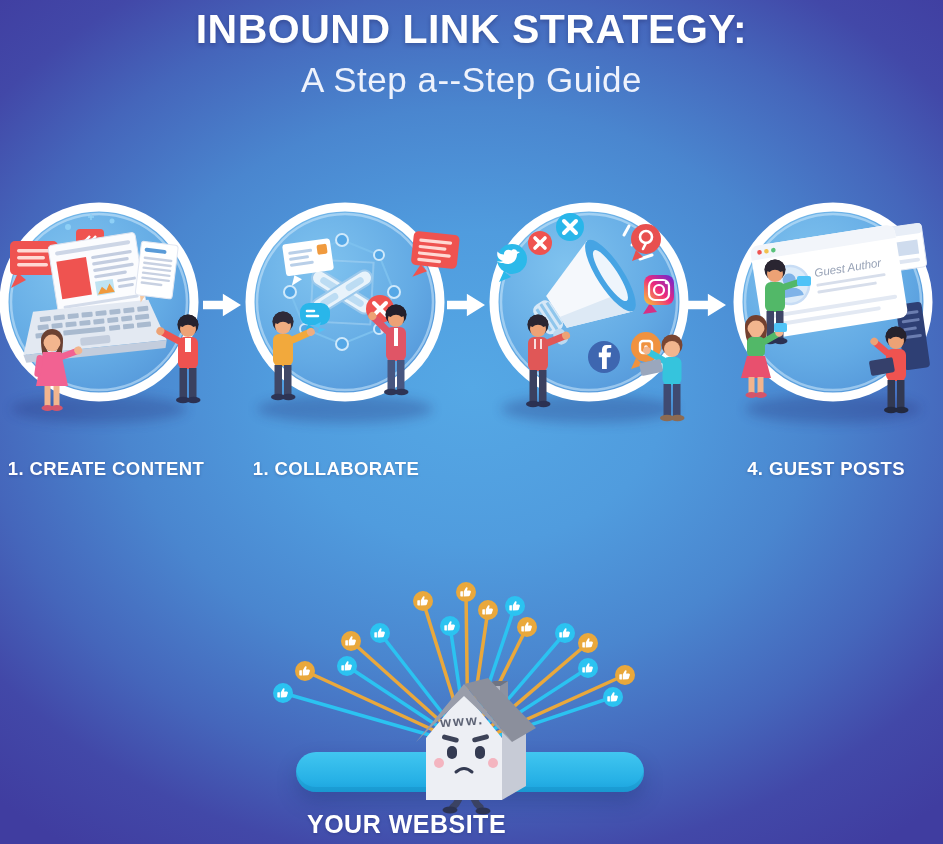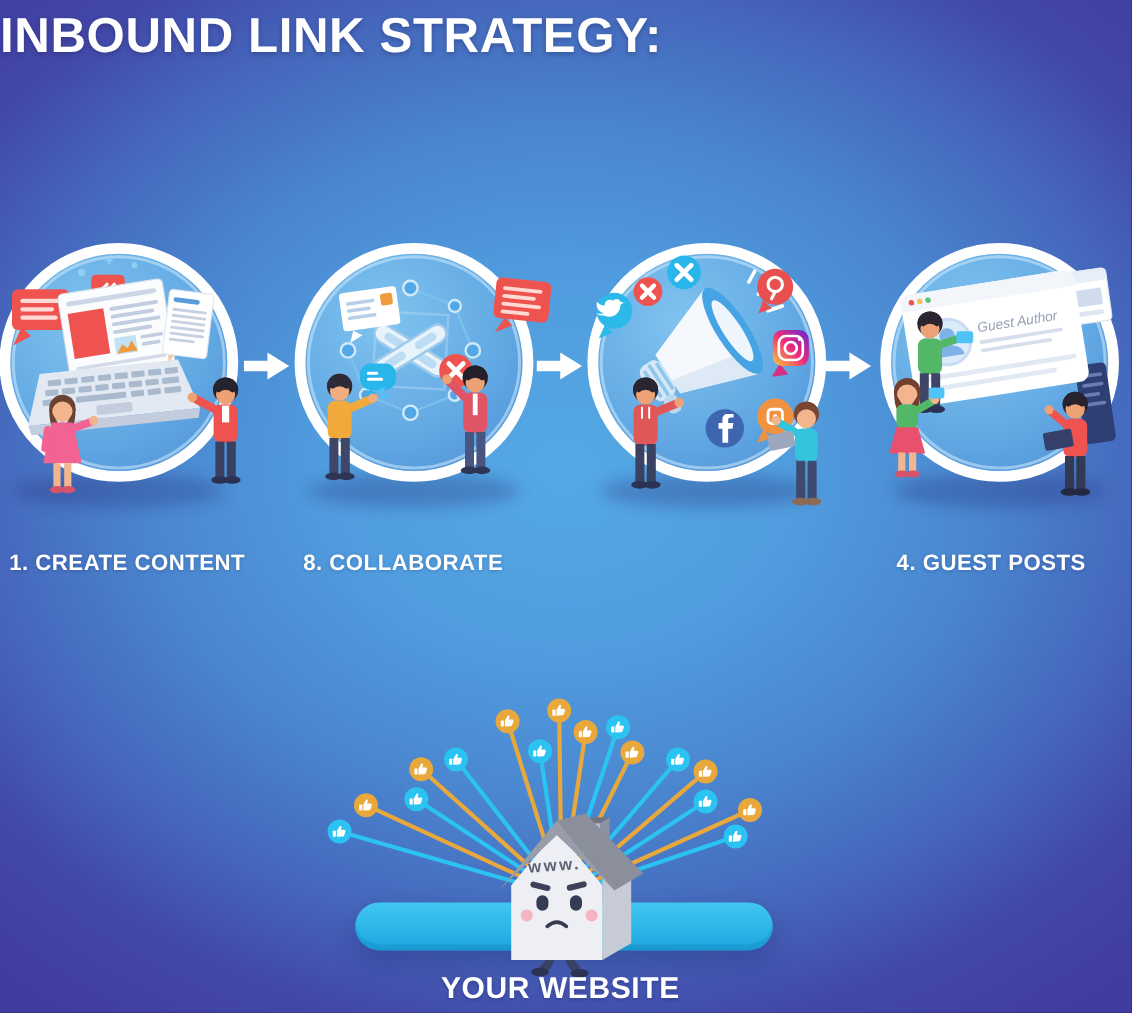--- a/index.html
+++ b/index.html
@@ -3,36 +3,36 @@
 <meta charset="utf-8">
 <style>
   html,body{margin:0;padding:0;}
   body{font-family:"Liberation Sans", sans-serif; background:#2e2c6e;}
   .stage{
     position:relative; width:943px; height:844px; margin:0 auto; overflow:hidden;
     background:
       radial-gradient(ellipse 700px 560px at 50% 46%,
         #55a8e5 0%, #509cde 28%, #4a86cf 50%, #4566bb 70%, #4248a8 85%, #403da0 100%);
   }
-  .hdr{position:absolute; left:0; right:0; color:#fff; z-index:5;}
+  .hdr{position:absolute; left:0; right:0; text-align:center; color:#fff; z-index:5;}
   .title{top:6px; font-size:41px; font-weight:800; letter-spacing:.5px;
          text-shadow:0 2px 4px rgba(20,20,70,.3);}
   .subtitle{top:60px; font-size:35px; font-weight:400; color:#eef2fc; letter-spacing:.5px;}
   .scene{position:absolute; top:187px; width:230px; height:320px; z-index:2;}
   .arrow{position:absolute; top:292px; width:38px; height:26px; z-index:2;}
   .step-label{position:absolute; top:457px; text-align:center; color:#fff;
       font-size:18.5px; font-weight:800; letter-spacing:.4px; line-height:1.35;
       text-shadow:0 1px 3px rgba(20,20,70,.25); z-index:5;}
   #fan{position:absolute; left:250px; top:570px; width:440px; height:274px; z-index:1;}
   .pill{position:absolute; left:296px; top:752px; width:348px; height:40px;
       border-radius:20px; z-index:2;
       background:linear-gradient(180deg,#41c6f0 0%, #27b1e6 70%, #1ba3dd 100%);
       box-shadow:0 10px 20px rgba(20,30,90,.25), inset 0 -5px 0 rgba(0,60,110,.10);}
   #house{position:absolute; left:398px; top:660px; width:150px; height:160px; z-index:3;}
-  .your-website{position:absolute; left:307px; top:810px; width:320px; text-align:center;
+  .your-website{position:absolute; left:307px; top:810px; width:320px; text-align:left;
       color:#fff; font-size:25px; font-weight:800; letter-spacing:.5px; z-index:5;
       text-shadow:0 1px 3px rgba(20,20,70,.25);}
 </style>
 </head>
 <body>
 
 <svg width="0" height="0" style="position:absolute">
   <defs>
     <radialGradient id="ringFill" cx="38%" cy="32%" r="90%">
       <stop offset="0%" stop-color="#80c3ef"></stop>
@@ -52,20 +52,21 @@
     </symbol>
     <symbol id="arrowIcon" viewBox="0 0 44 30">
       <path fill="#fff" d="M0 10h23V2l21 13-21 13v-8H0z"></path>
     </symbol>
   </defs>
 </svg>
 
 <div class="stage">
 
   <div class="hdr title" style="position:absolute;">INBOUND LINK STRATEGY:</div>
+  <div class="hdr subtitle" style="position:absolute;">A Step a--Step Guide</div>
 
   <svg class="scene" style="left:-16px" viewBox="0 0 230 320">
     <ellipse cx="115" cy="222" rx="88" ry="14" fill="#23276f" opacity=".28" filter="url(#softBlur)"></ellipse>
     <circle cx="115" cy="115" r="95" fill="url(#ringFill)" stroke="#ffffff" stroke-width="9"></circle>
     <circle cx="115" cy="115" r="88" fill="none" stroke="#cfe9fb" stroke-width="2.5" opacity=".55"></circle>
     <g fill="#8ed0f6">
       <circle cx="84" cy="40" r="3"></circle>
         <circle cx="128" cy="34" r="2.5"></circle>
         <circle cx="141" cy="52" r="2"></circle>
       <circle cx="74" cy="90" r="2.5"></circle>
@@ -442,21 +443,21 @@
         <use href="#arrowIcon"></use>
       </svg>
   </div>
   <div class="arrow" style="left:688px">
     <svg width="38" height="26" viewBox="0 0 44 30">
         <use href="#arrowIcon"></use>
       </svg>
   </div>
 
   <div class="step-label" style="left:-24px;width:260px">1. CREATE CONTENT</div>
-  <div class="step-label" style="left:206px;width:260px">8. COLLABORATE</div>
+  <div class="step-label" style="left:206px;width:260px">1. COLLABORATE</div>
   <div class="step-label" style="left:696px;width:260px">4. GUEST POSTS</div>
 
   <svg id="fan" viewBox="0 0 440 274">
       <line x1="218" y1="176" x2="33" y2="123" stroke="#2BC3F1" stroke-width="3.5"></line>
       <line x1="218" y1="176" x2="55" y2="101" stroke="#E9A83C" stroke-width="3.5"></line>
       <line x1="218" y1="176" x2="97" y2="96" stroke="#2BC3F1" stroke-width="3.5"></line>
       <line x1="218" y1="176" x2="101" y2="71" stroke="#E9A83C" stroke-width="3.5"></line>
       <line x1="218" y1="176" x2="130" y2="63" stroke="#2BC3F1" stroke-width="3.5"></line>
       <line x1="218" y1="176" x2="173" y2="31" stroke="#E9A83C" stroke-width="3.5"></line>
       <line x1="218" y1="176" x2="200" y2="56" stroke="#2BC3F1" stroke-width="3.5"></line>

